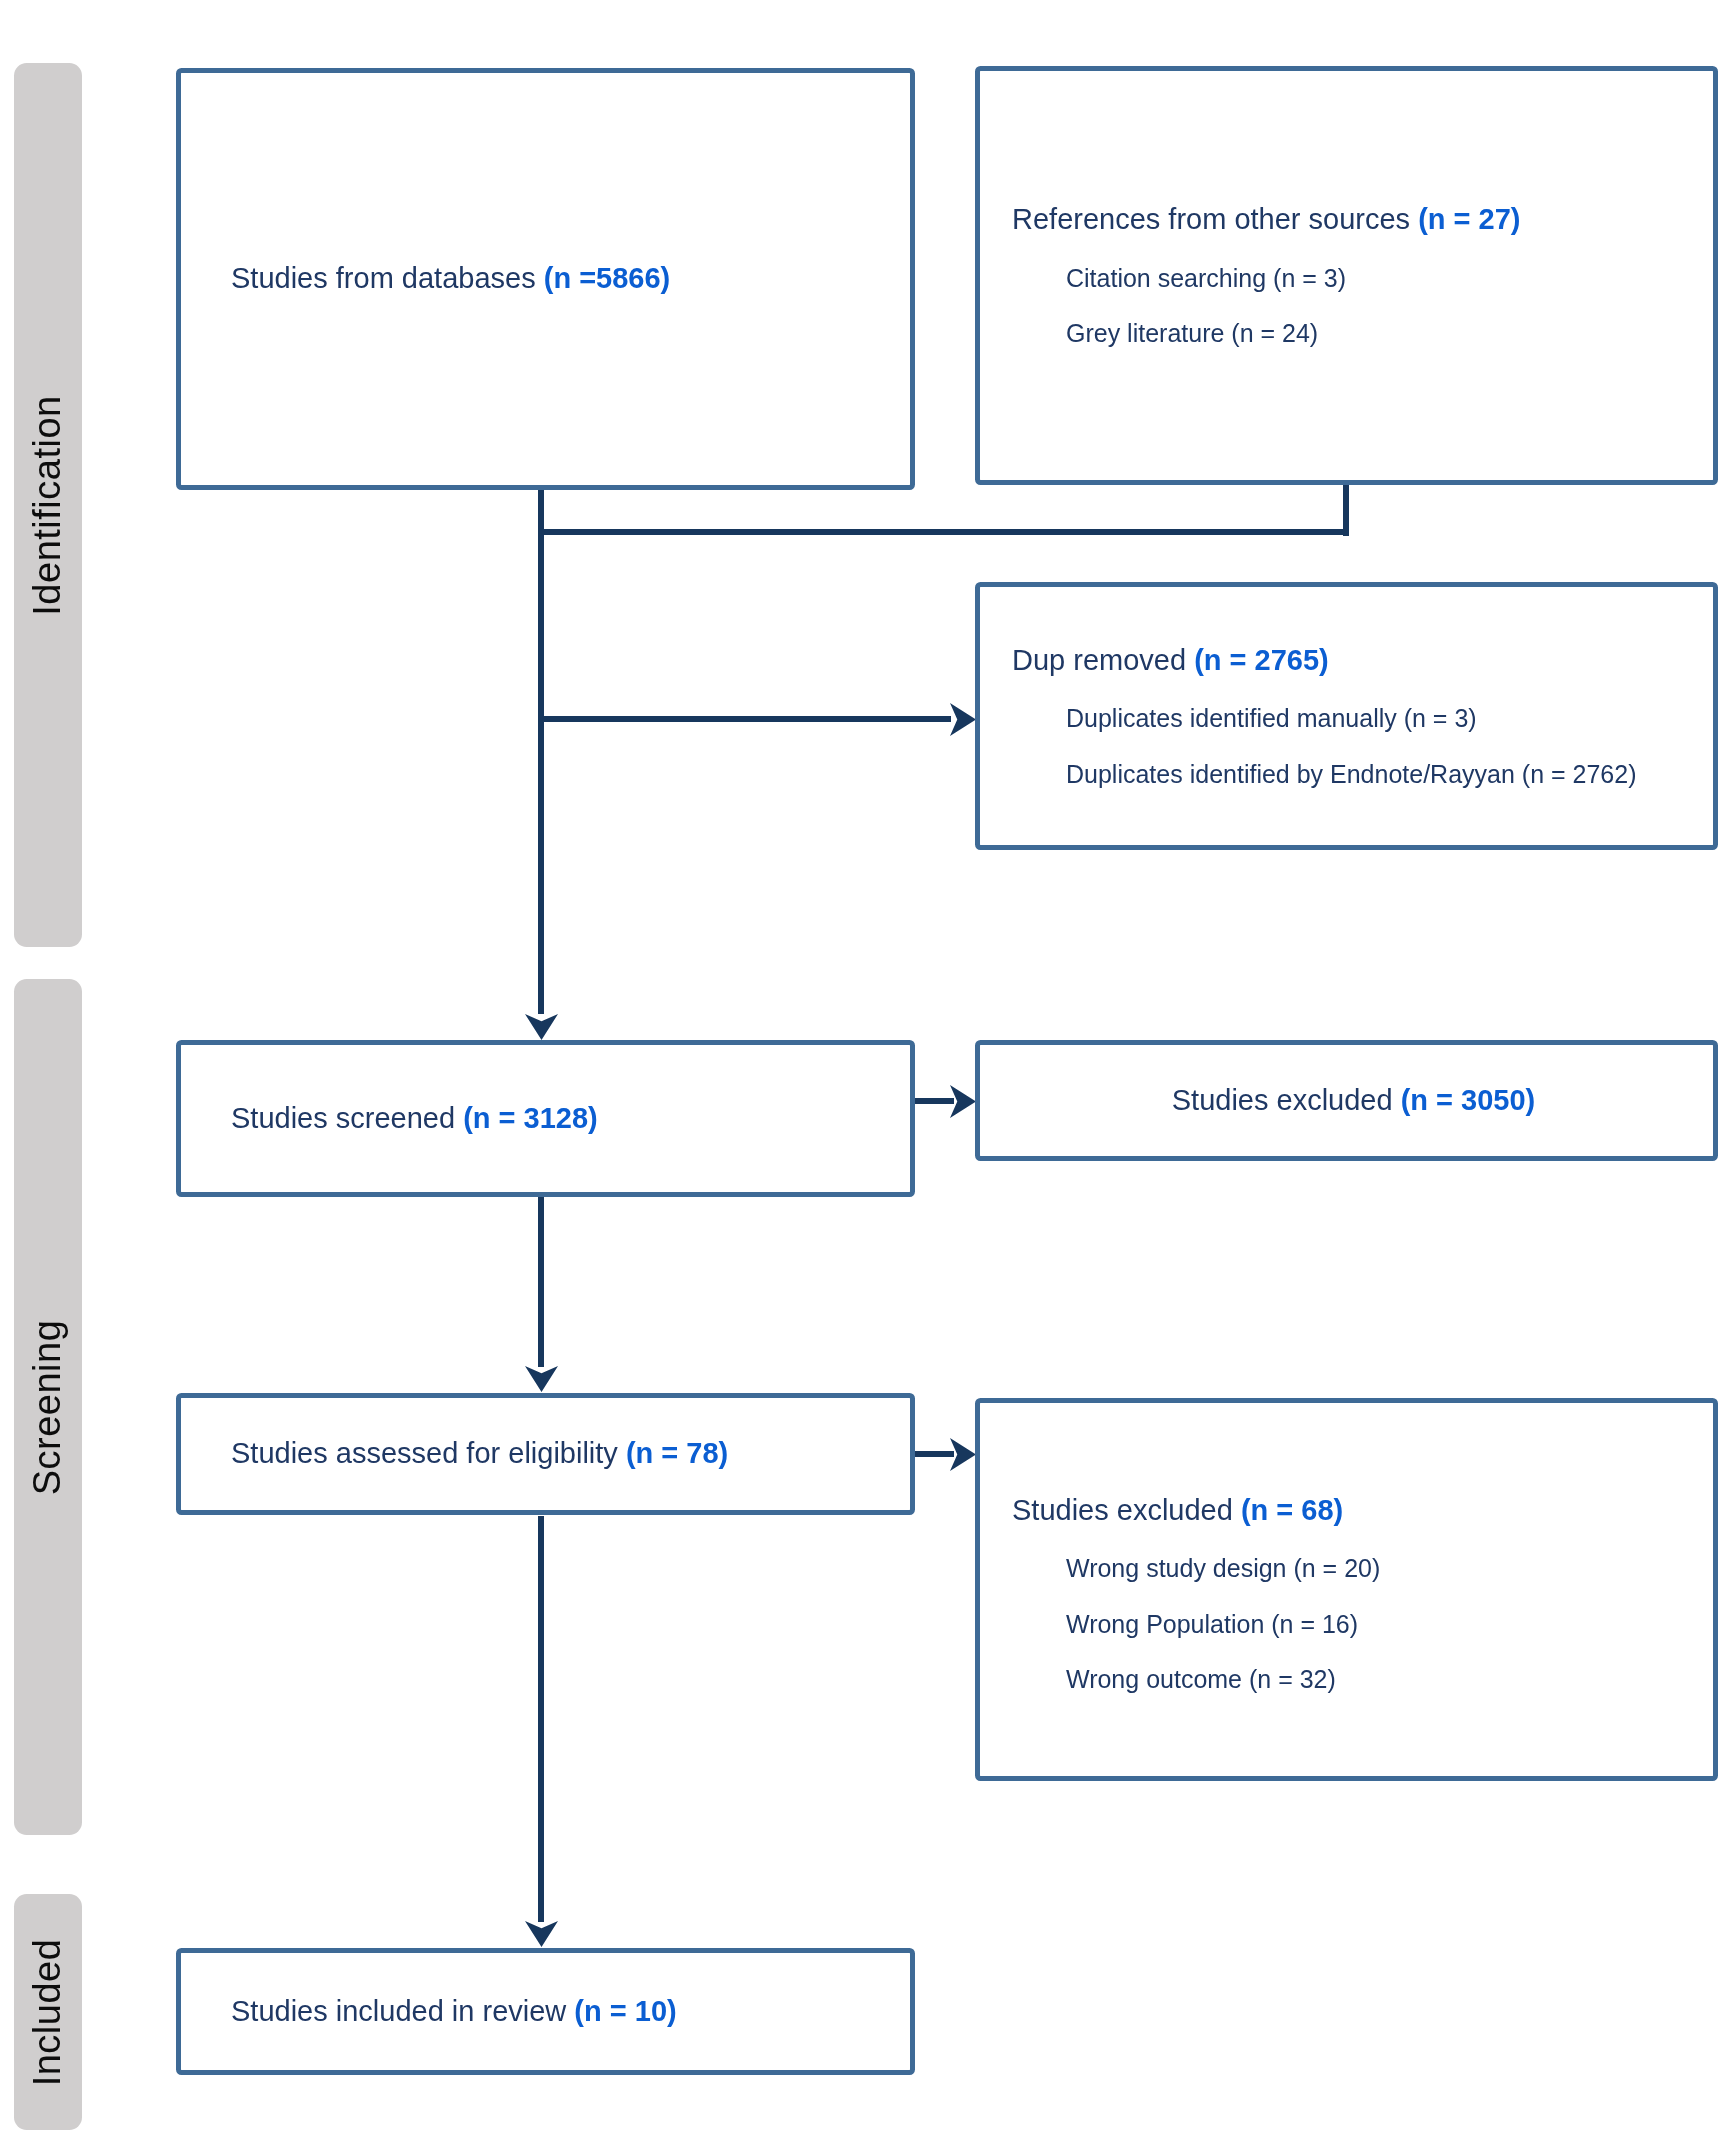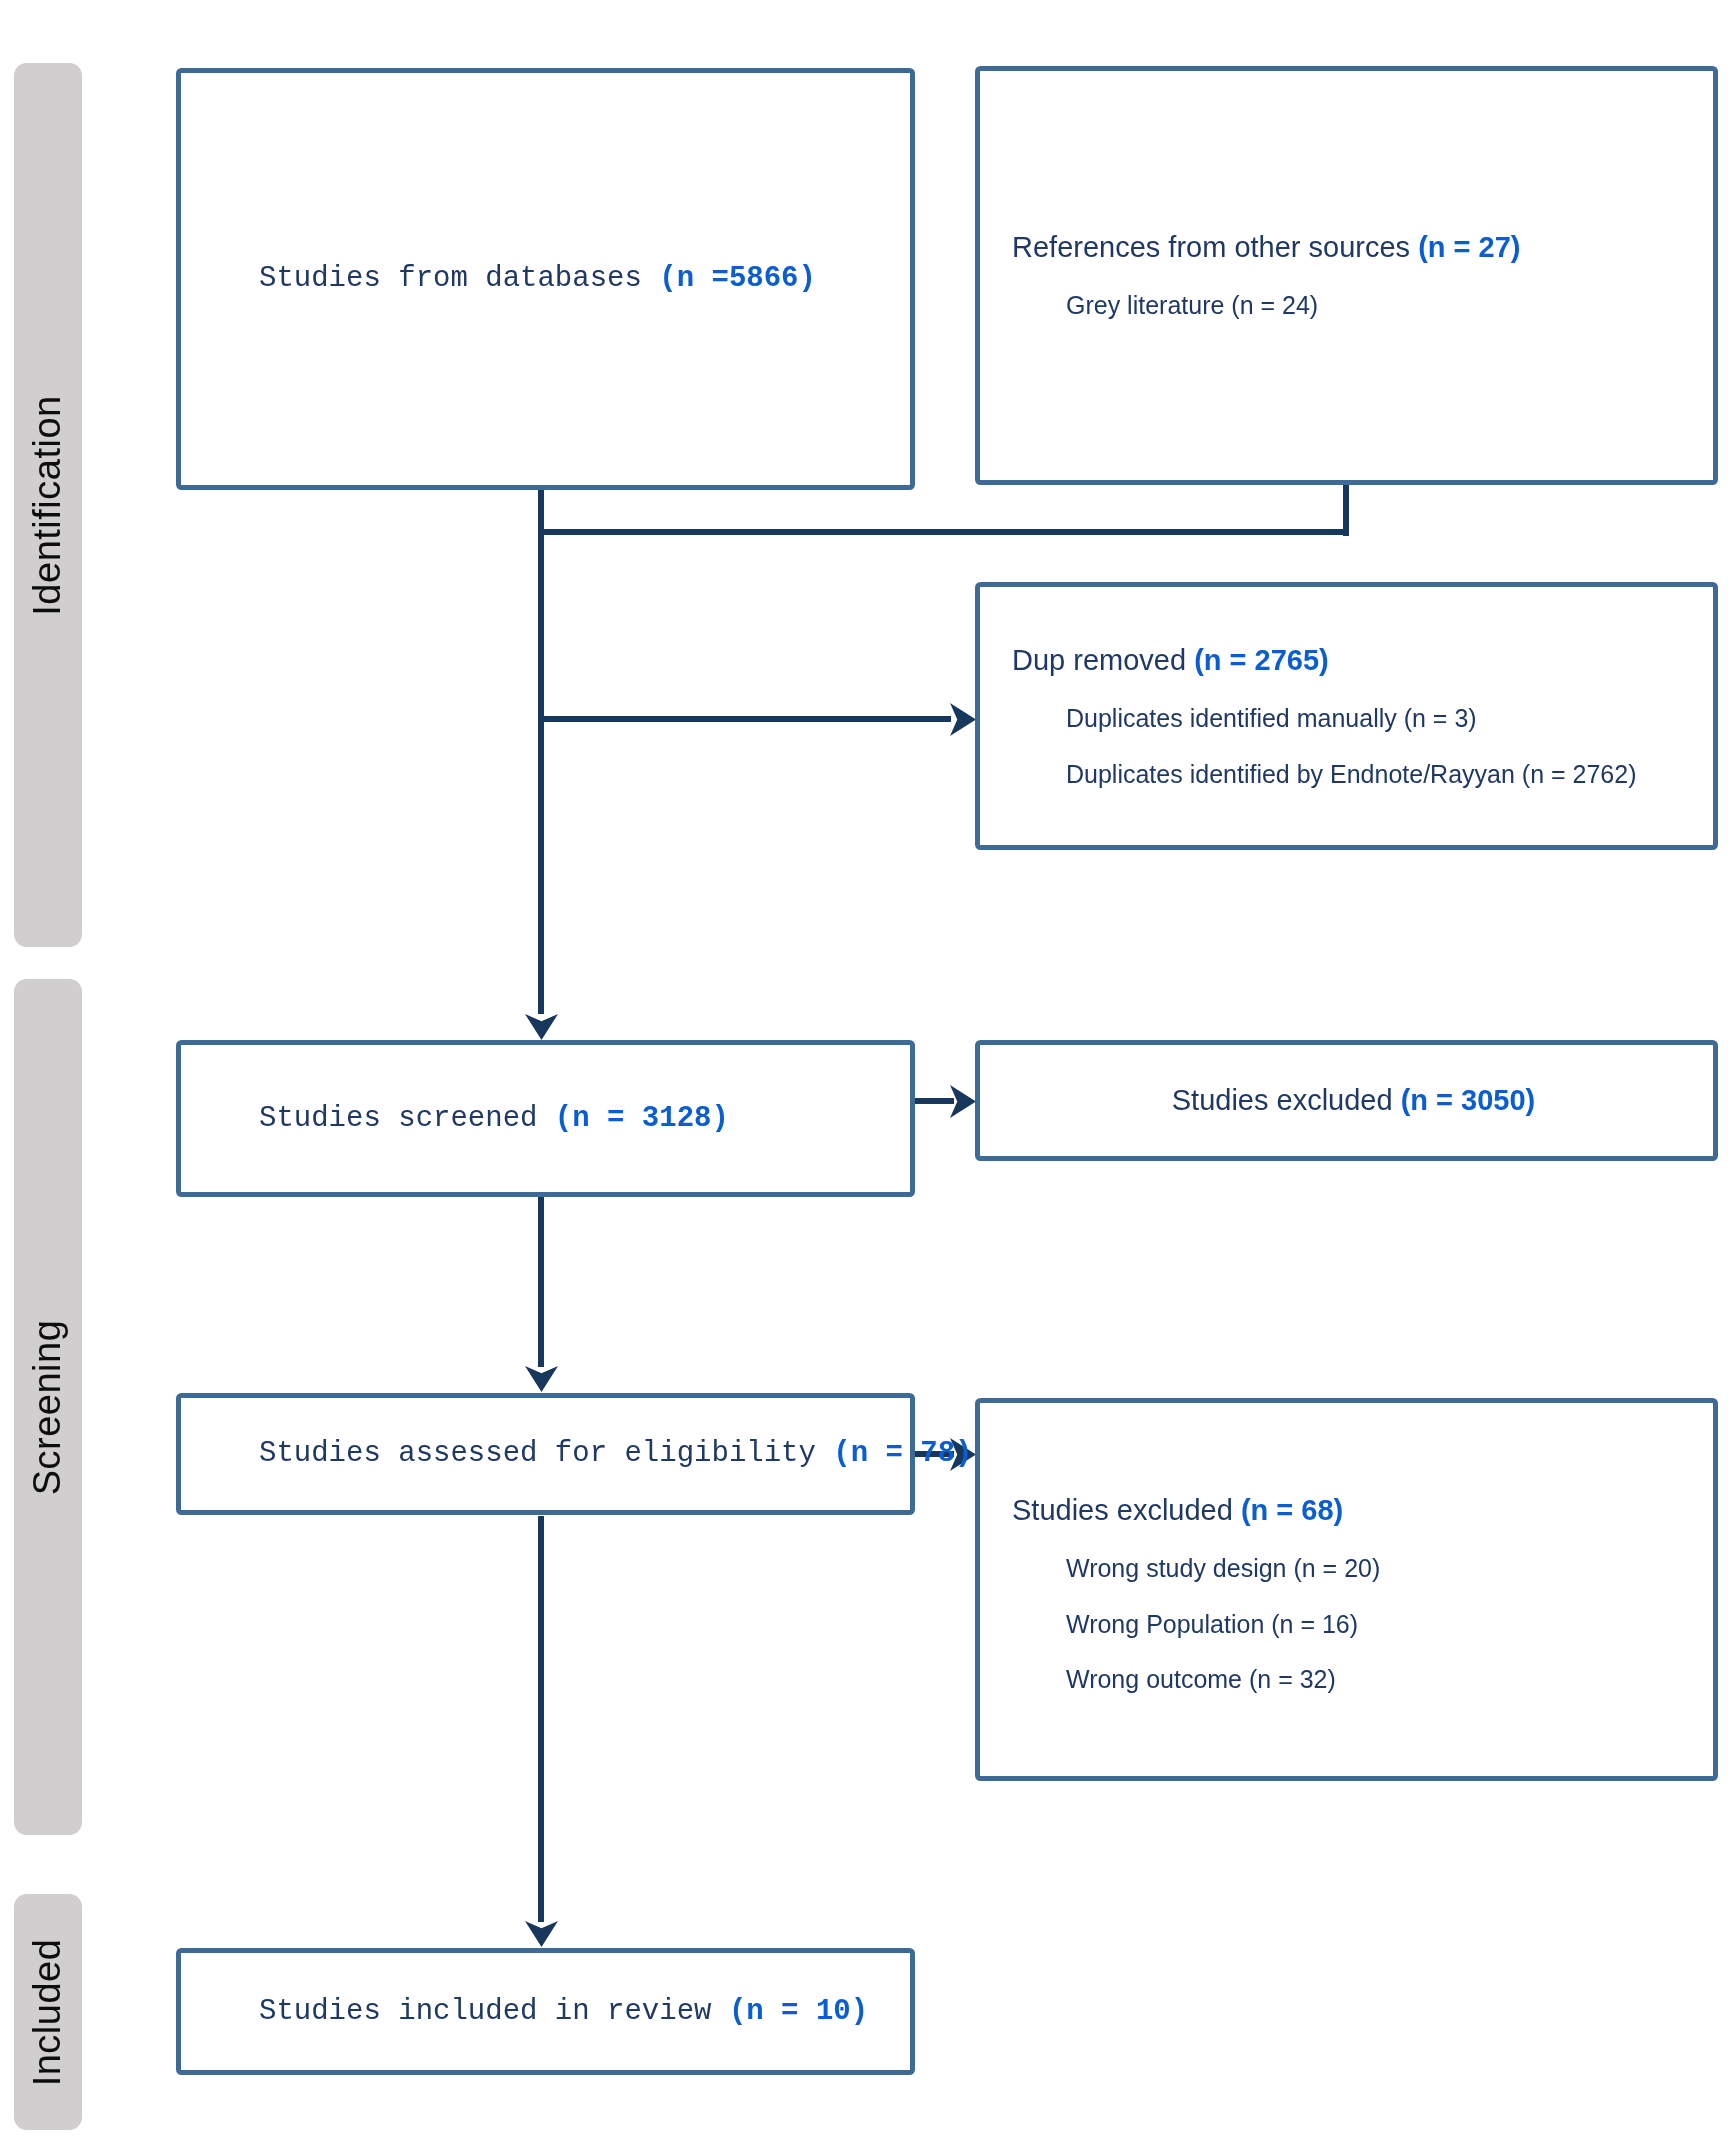--- a/index.html
+++ b/index.html
@@ -49,21 +49,21 @@
   }
   .flow-box .heading { font-size: 29px; line-height: 1.15; white-space: nowrap; }
   .flow-box .count   { color: #0B5ED2; font-weight: bold; }
   .flow-box .sub-item {
     font-size: 25px;
     line-height: 1.1;
     margin-top: 28px;
     padding-left: 54px;
     white-space: nowrap;
   }
-  .pad-wide   { padding-left: 78px; font-family: Liberation Mono, monospace; }
+  .pad-wide   { padding-left: 50px; }
   .pad-narrow { padding-left: 32px;  }
 
   #box-databases      { left: 176px;  top: 68px;  width: 739px; height: 422px; }
   #box-other-sources  { left: 975px; top: 66px;  width: 743px; height: 419px; }
   #box-dup-removed    { left: 975px; top: 582px; width: 743px; height: 268px; }
   #box-screened       { left: 176px;  top: 1040px; width: 739px; height: 157px; }
   #box-excluded-screening { left: 975px; top: 1040px; width: 743px; height: 121px; text-align: center; }
   #box-assessed       { left: 176px;  top: 1393px; width: 739px; height: 122px; }
   #box-excluded-eligibility {
     left: 975px; top: 1398px; width: 743px; height: 383px;
@@ -142,20 +142,21 @@
   <div class="flow-box pad-wide" id="box-databases">
     <div class="heading">
       <span>Studies from databases </span><span class="count">(n =5866)</span>
     </div>
   </div>
 
   <div class="flow-box pad-narrow" id="box-other-sources">
     <div class="heading">
       <span>References from other sources </span><span class="count">(n = 27)</span>
     </div>
+    <div class="sub-item">Citation searching (n = 3)</div>
     <div class="sub-item">Grey literature (n = 24)</div>
   </div>
 
   <div class="flow-box pad-narrow" id="box-dup-removed">
     <div class="heading">
       <span>Dup removed </span><span class="count">(n = 2765)</span>
     </div>
     <div class="sub-item">Duplicates identified manually (n = 3)</div>
     <div class="sub-item">Duplicates identified by Endnote/Rayyan (n = 2762)</div>
   </div>

